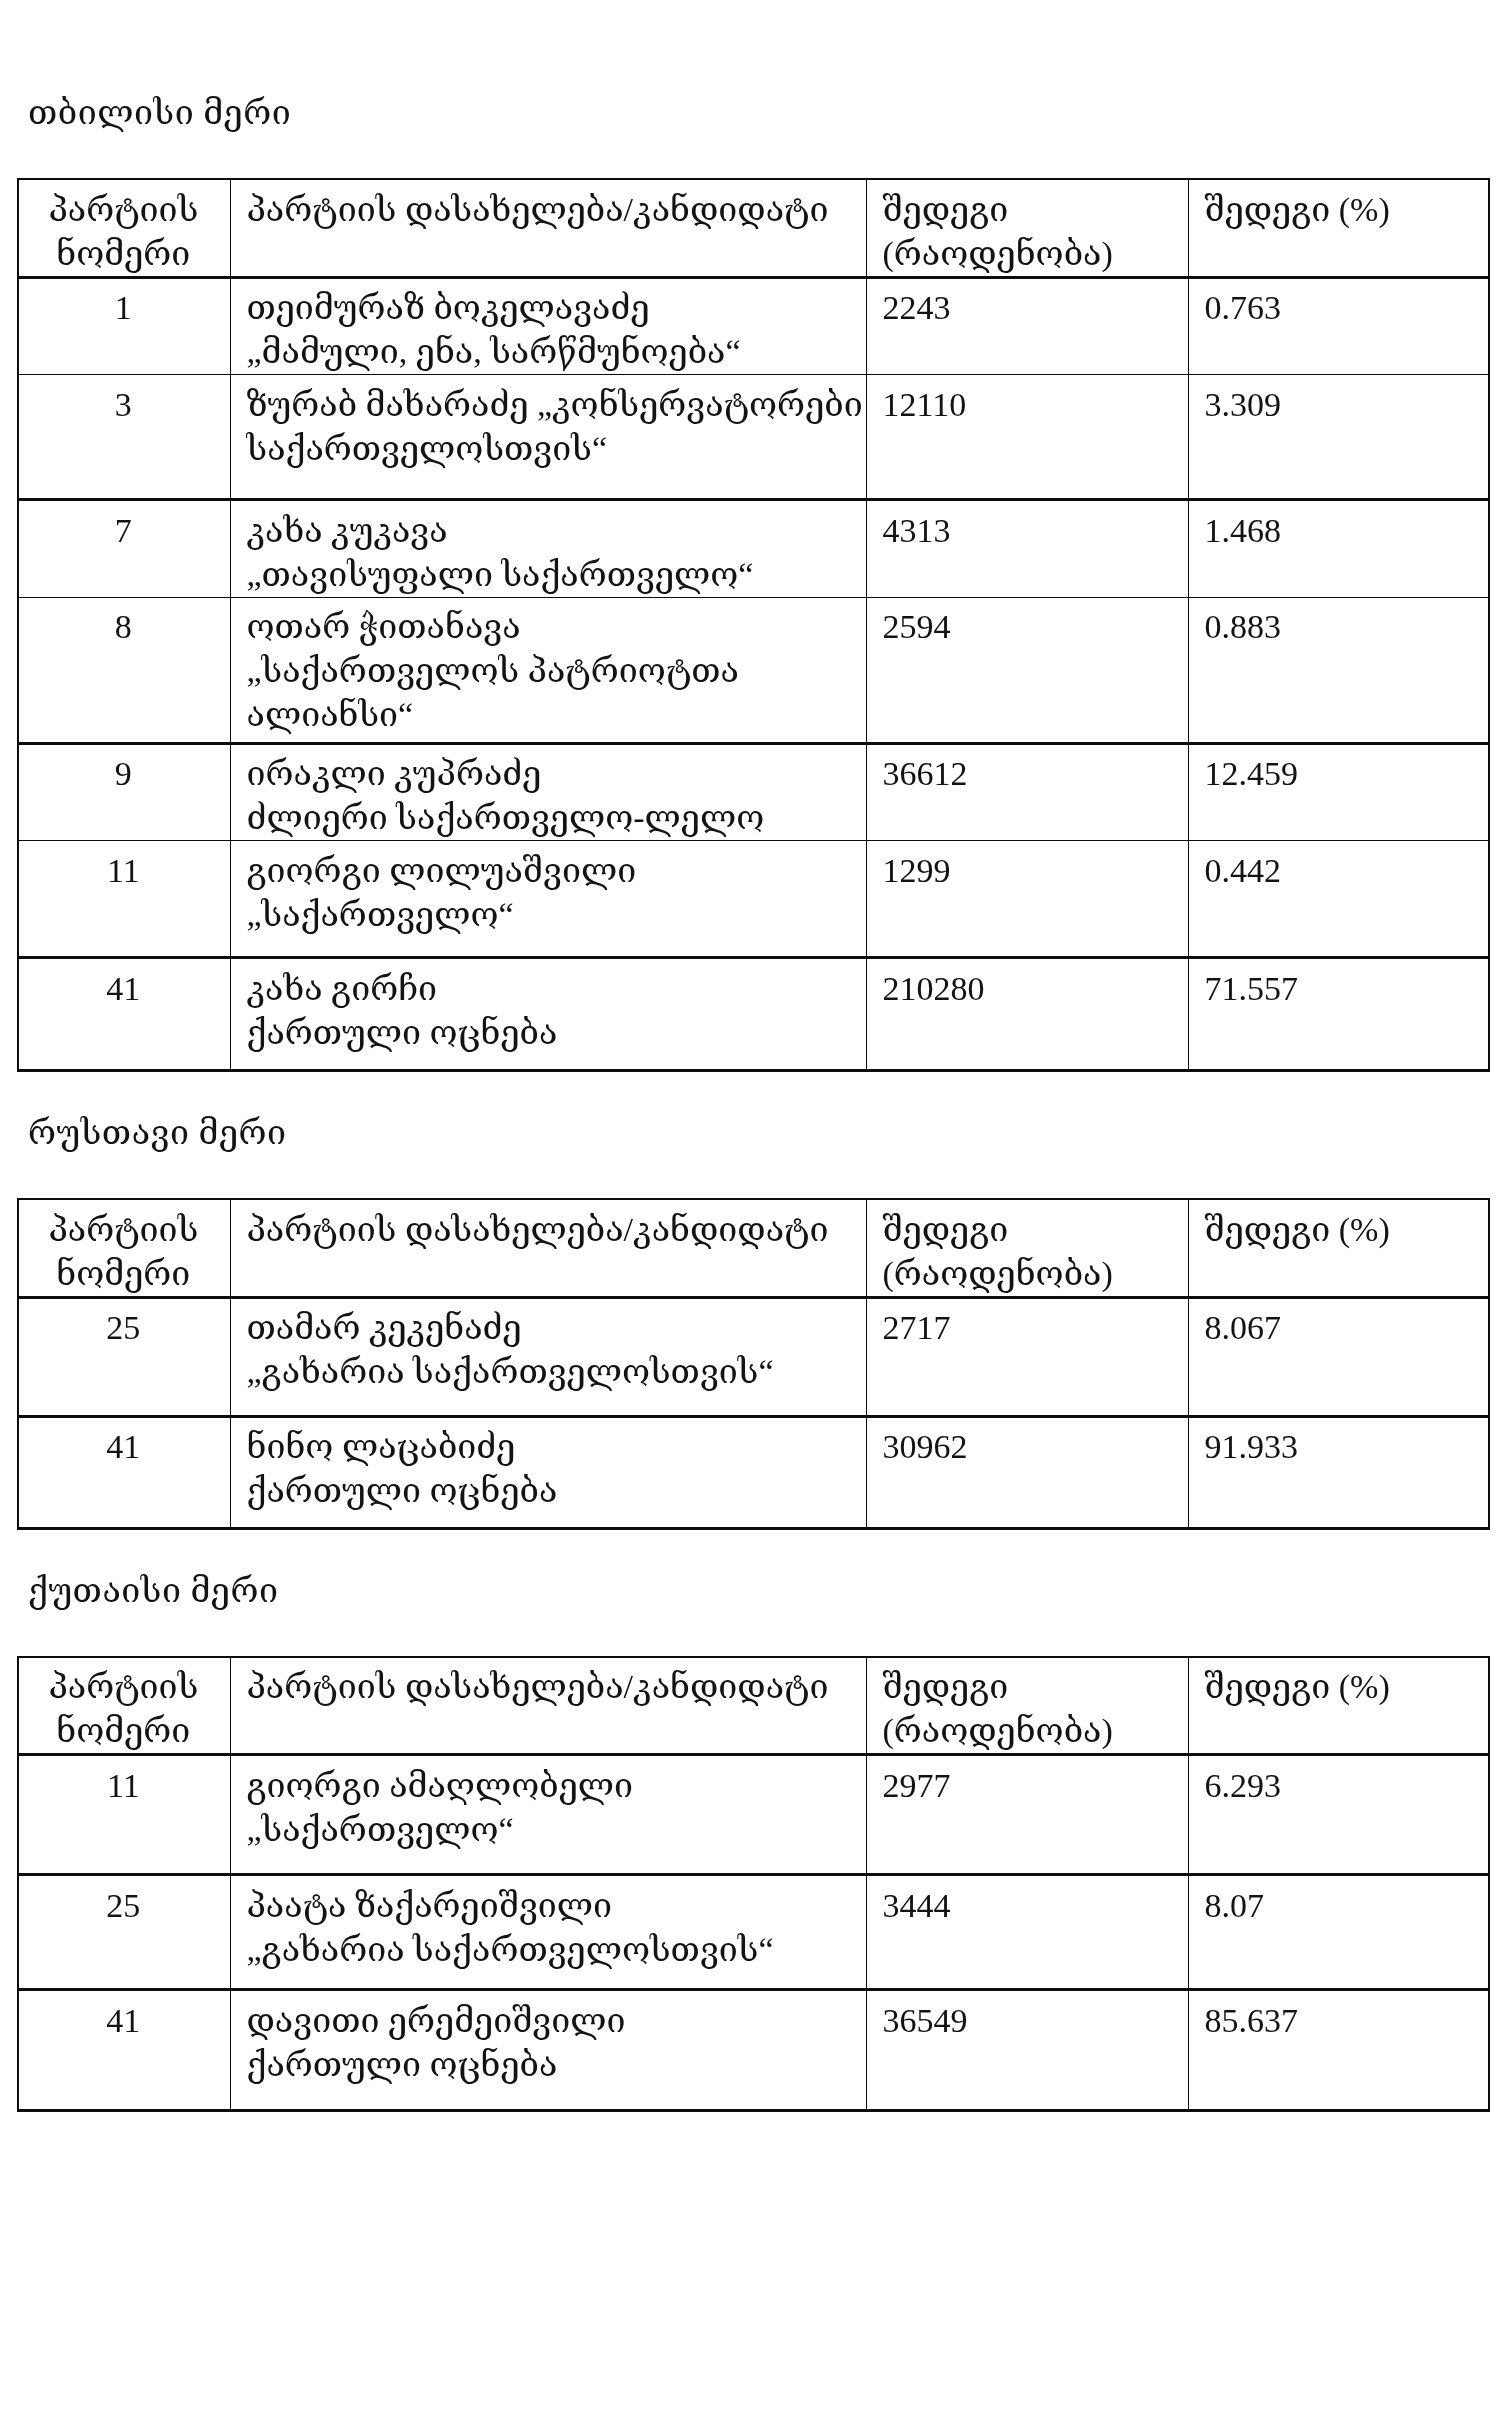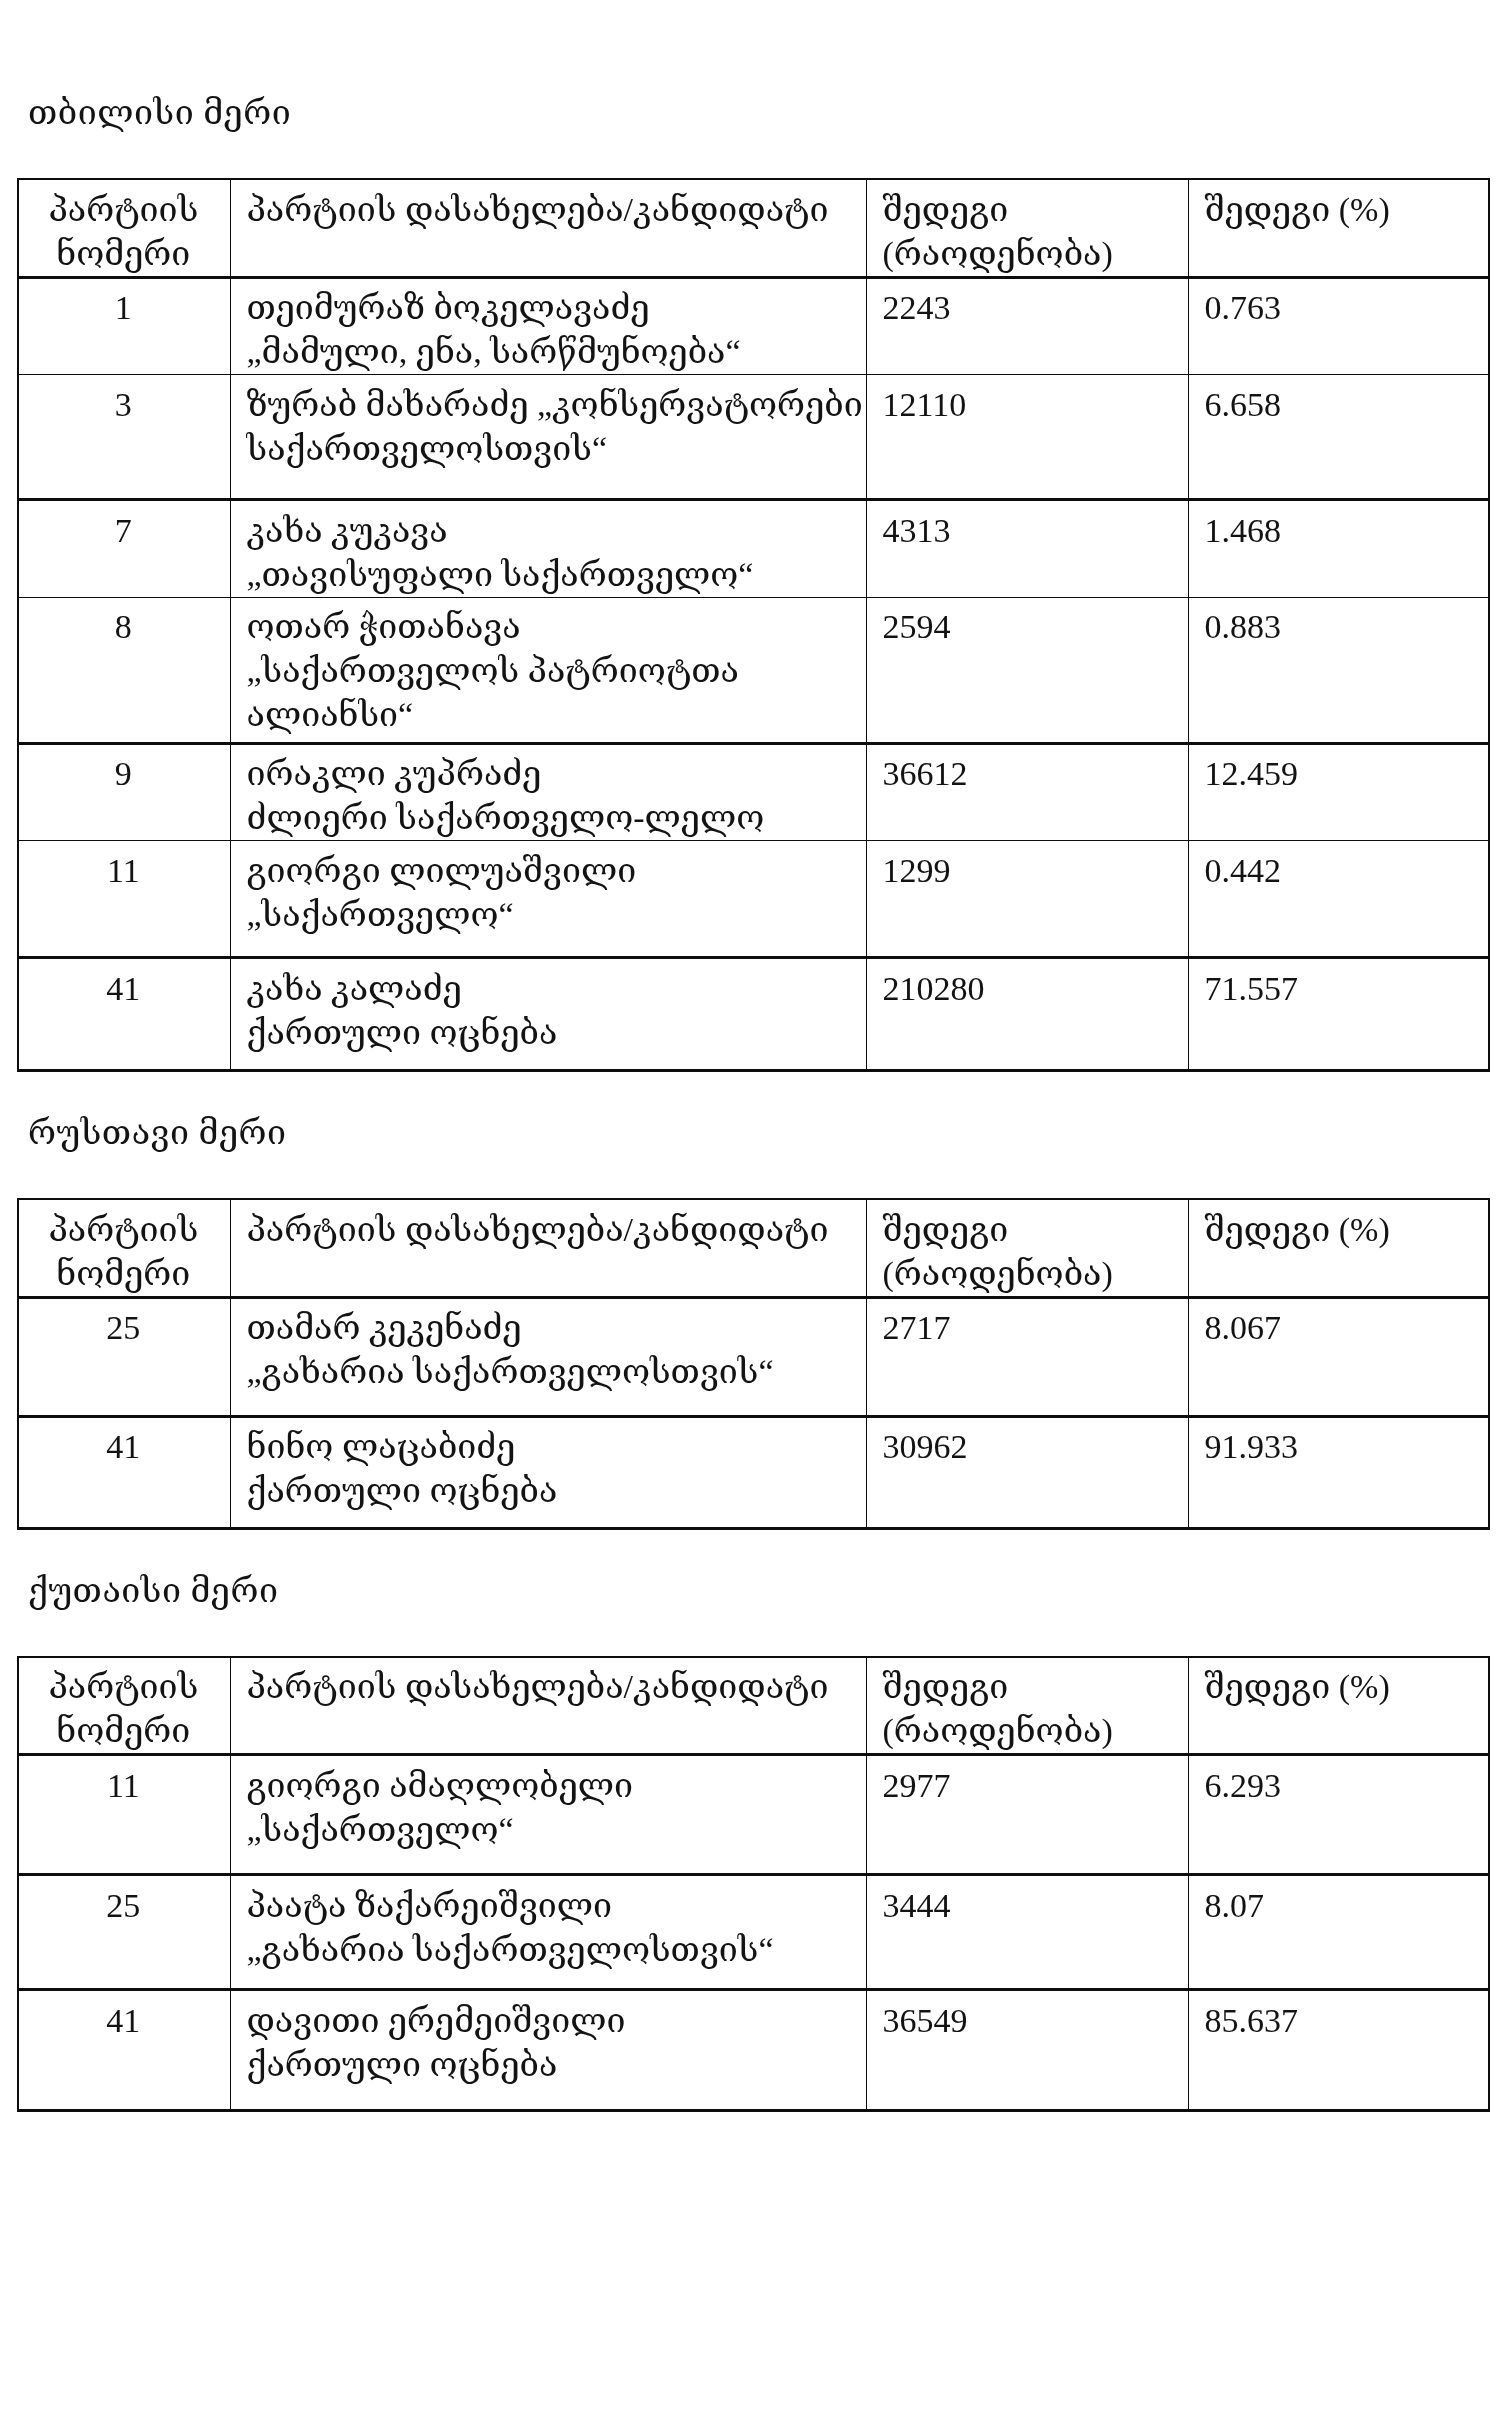--- a/index.html
+++ b/index.html
@@ -88,21 +88,21 @@
           <td>2243</td>
           <td>0.763</td>
         </tr>
         <tr style="height:125px">
           <td class="c-num">3</td>
           <td>
             <div class="line">ზურაბ მახარაძე „კონსერვატორები</div>
             <div class="line">საქართველოსთვის“</div>
           </td>
           <td>12110</td>
-          <td>6.658</td>
+          <td>3.309</td>
         </tr>
         <tr class="thick" style="height:94px">
           <td class="c-num">7</td>
           <td>
             <div class="line">კახა კუკავა</div>
             <div class="line">„თავისუფალი საქართველო“</div>
           </td>
           <td>4313</td>
           <td>1.468</td>
         </tr>
@@ -130,21 +130,21 @@
           <td>
             <div class="line">გიორგი ლილუაშვილი</div>
             <div class="line">„საქართველო“</div>
           </td>
           <td>1299</td>
           <td>0.442</td>
         </tr>
         <tr class="thick" style="height:113px">
           <td class="c-num">41</td>
           <td>
-            <div class="line">კახა კალაძე</div>
+            <div class="line">კახა გირჩი</div>
             <div class="line">ქართული ოცნება</div>
           </td>
           <td>210280</td>
           <td>71.557</td>
         </tr>
       </tbody>
     </table>
   </section>
 
   <section id="s2">

